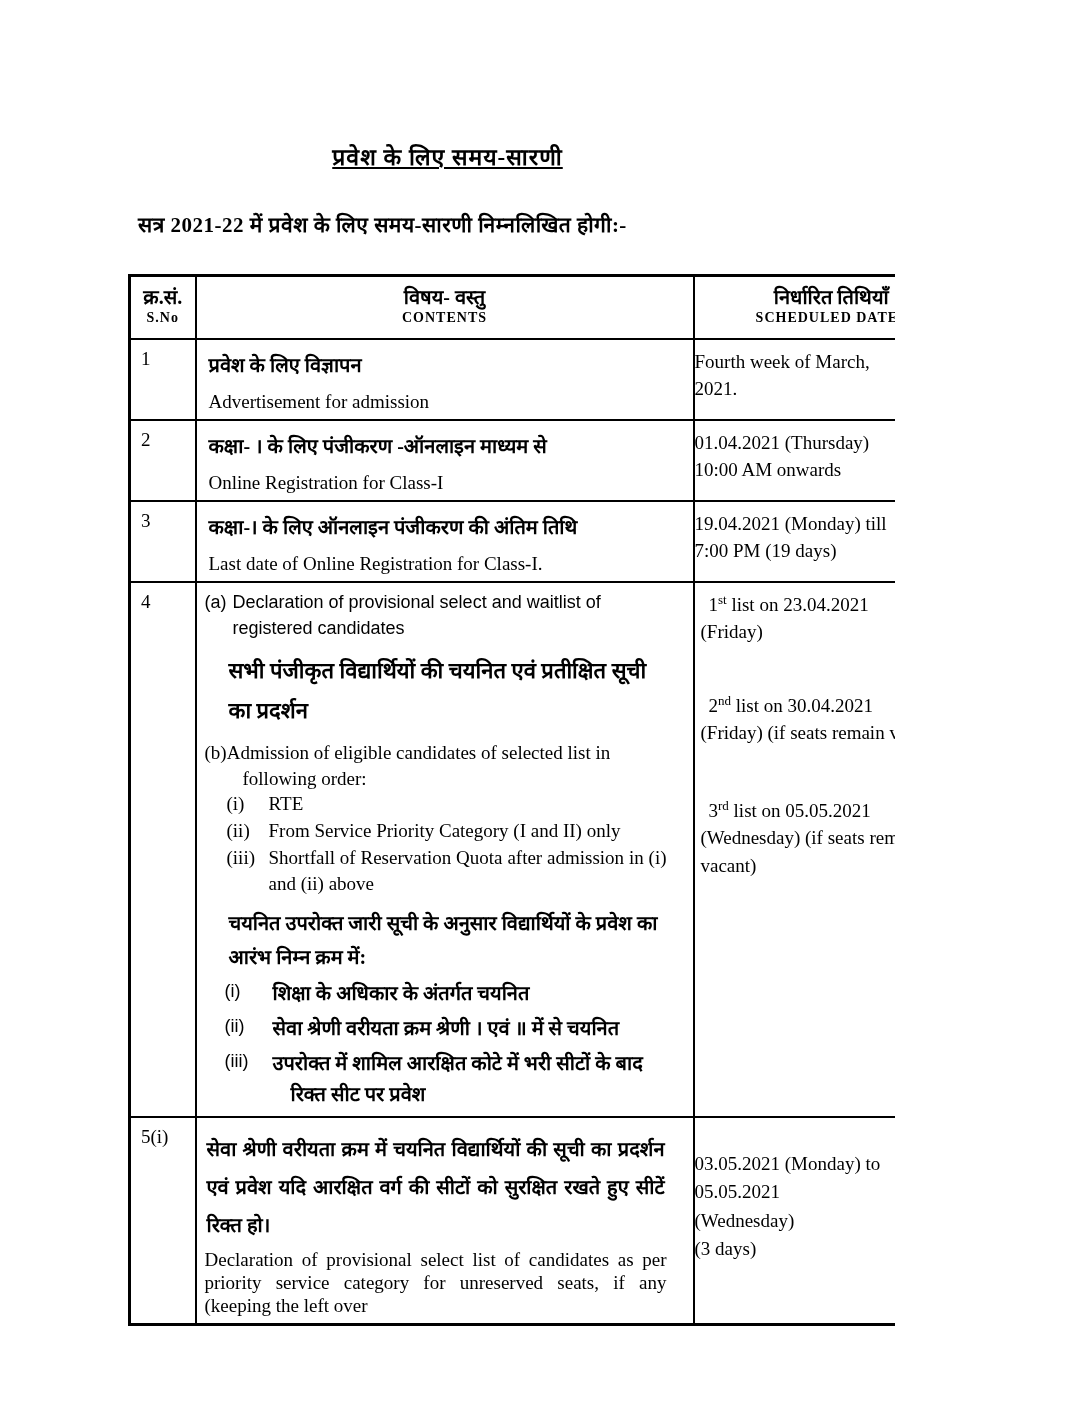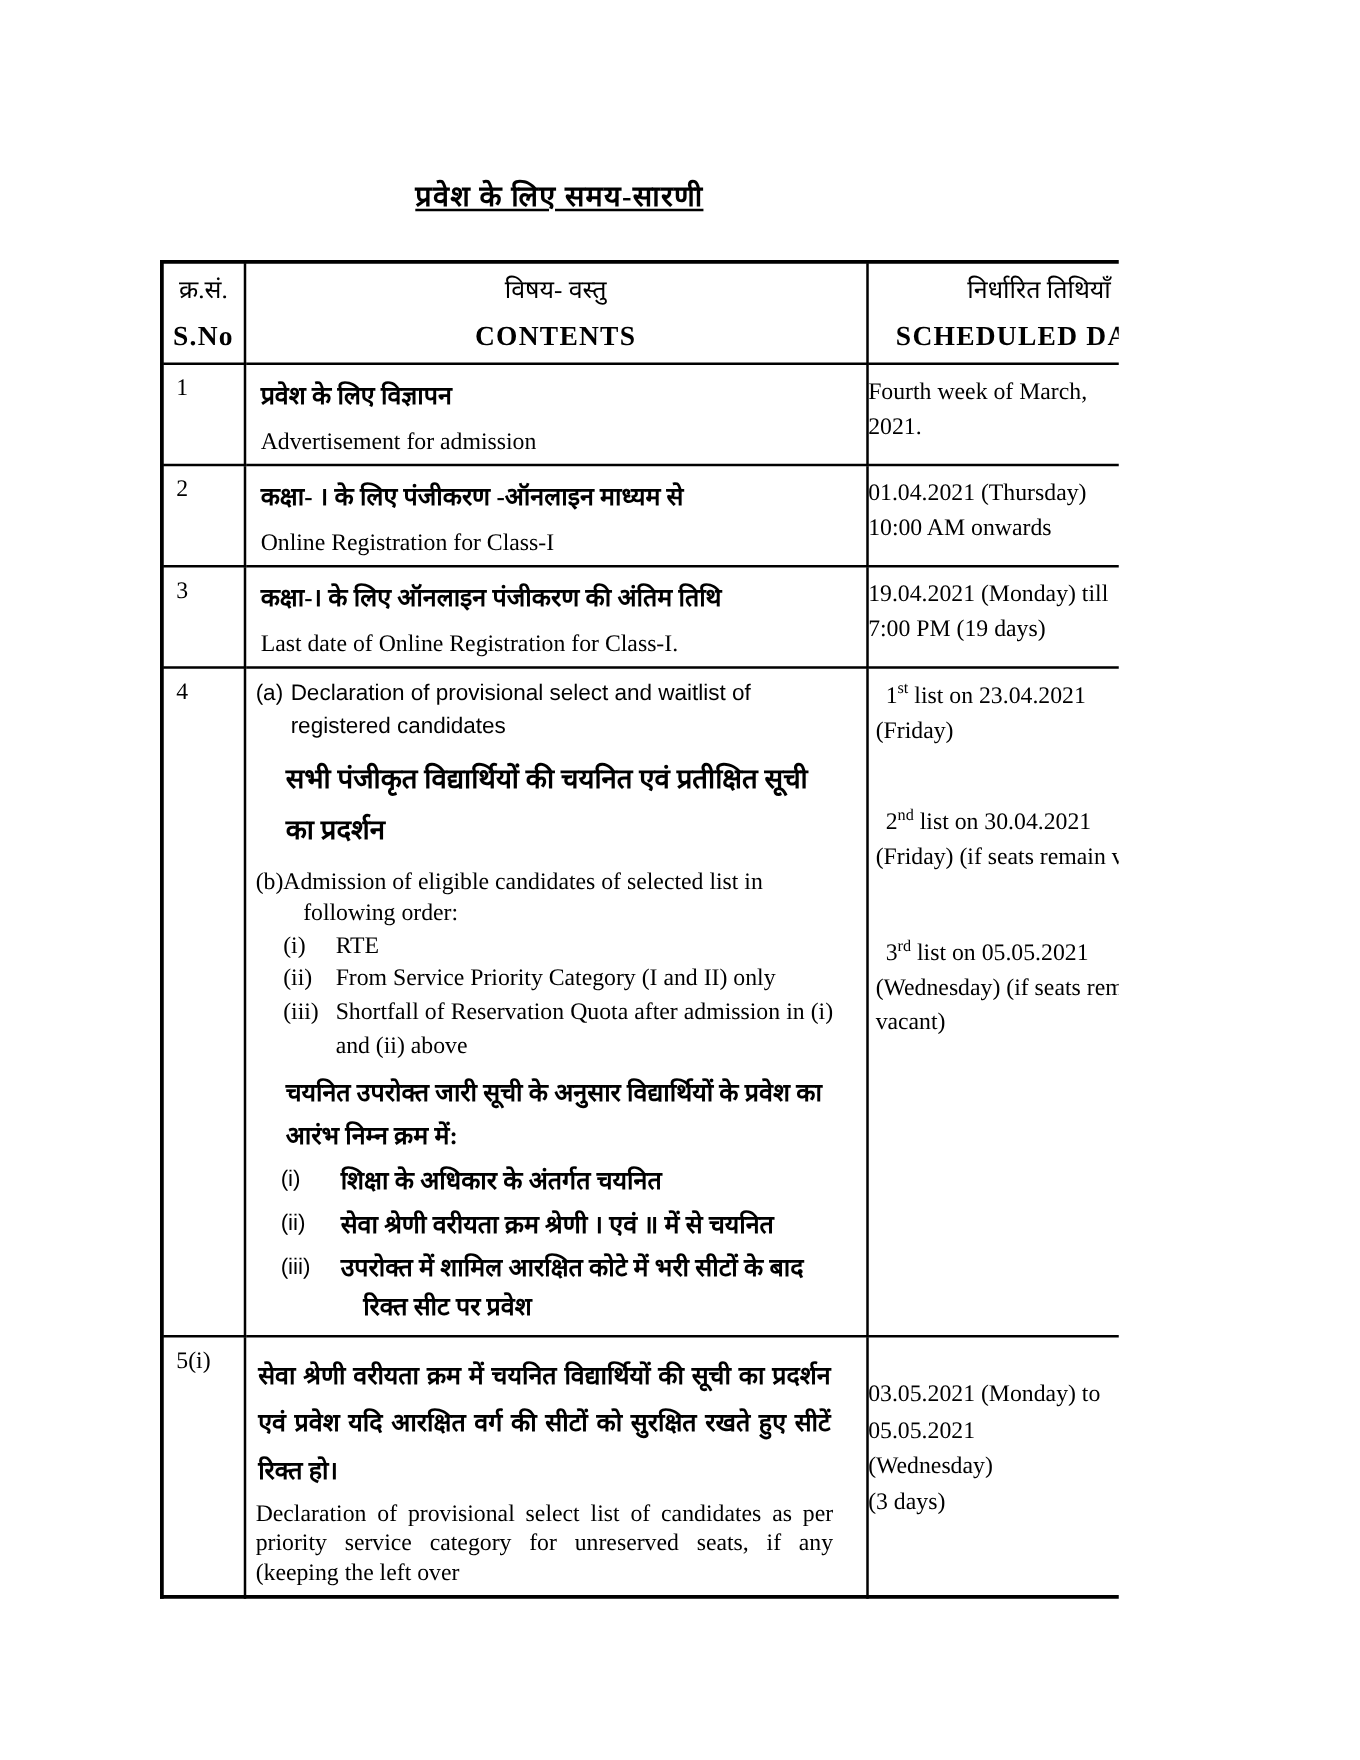--- a/index.html
+++ b/index.html
@@ -40,34 +40,34 @@
   .schedule col.c1 { width: 66px; }
   .schedule col.c2 { width: 498px; }
   .schedule col.c3 { width: 276px; }
   .schedule th, .schedule td {
     border: 2px solid #000;
     vertical-align: top;
     text-align: left;
   }
   .schedule th { padding: 6px 4px 8px; text-align: center; }
   .hdr-hi { font-size: 20px; font-weight: bold; }
-  .hdr-en { font-size: 22px; font-weight: bold; letter-spacing: 1px; margin-top: 12px; }
+  .hdr-en { font-size: 14px; font-weight: bold; letter-spacing: 1px; margin-top: 0; }
 
   tr.hrow  { height: 63px; }
   tr.r1    { height: 64px; }
   tr.r2    { height: 63px; }
   tr.r3    { height: 63px; }
   tr.r4    { height: 452px; }
   tr.r5    { height: 193px; }
 
   td.sno-cell { padding: 8px 4px 4px 10px; font-size: 19px; }
   td.contents-cell { padding: 6px 24px 6px 8px; }
   td.dates-cell { padding: 8px 8px 6px 0; font-size: 19px; line-height: 1.45; }
 
-  .hi { font-weight: 400; font-size: 20px; }
+  .hi { font-weight: 700; font-size: 20px; }
   .cell-hi { font-size: 20px; font-weight: 600; line-height: 1.5; margin: 4px 0 0 4px; }
   .cell-en { font-size: 19px; margin: 11px 0 0 4px; }
 
   
   .item-a { display: flex; font-family: "Liberation Sans", "DejaVu Sans", sans-serif; font-size: 18px; line-height: 1.45; }
   .item-a .m { width: 28px; flex: none; }
   .item-a .t { flex: 1; }
   .hi-para { margin: 10px 0 0 24px; font-size: 22px; font-weight: 600; line-height: 1.85; }
   .item-b { margin-top: 8px; padding-left: 38px; text-indent: -38px; font-size: 19px; line-height: 1.35; }
   .sub { display: flex; margin-left: 22px; font-size: 19px; line-height: 1.4; }
@@ -92,20 +92,21 @@
   .r5-hi { margin: 6px 0 0 2px; font-size: 20px; font-weight: 600; line-height: 1.9; text-align: justify; padding-right: 4px; }
   .r5-en { margin-top: 4px; font-size: 19px; line-height: 1.22; text-align: justify; padding-right: 2px; }
   .r5-dates { padding-top: 24px; line-height: 1.5; }
 </style>
 </head>
 <body>
 
 <div class="page">
 
   <div class="title-hi">प्रवेश के लिए समय-सारणी</div>
+  <p class="intro-hi">सत्र 2021-22 में प्रवेश के लिए समय-सारणी निम्नलिखित होगी:-</p>
 
   <table class="schedule">
     <colgroup>
         <col class="c1">
         <col class="c2">
         <col class="c3">
       </colgroup>
     <thead>
       <tr class="hrow">
         <th>

